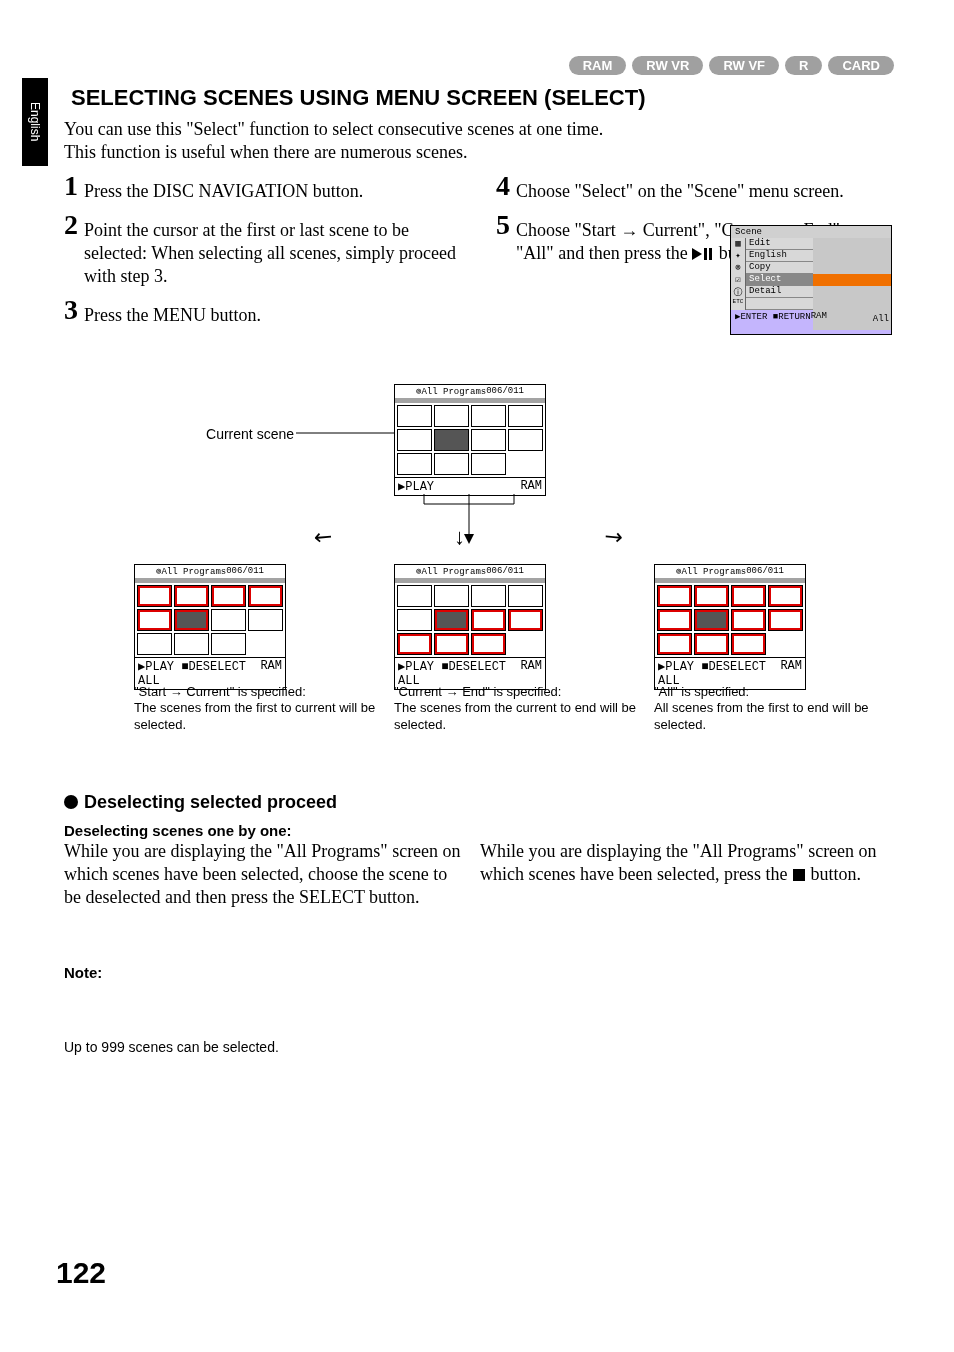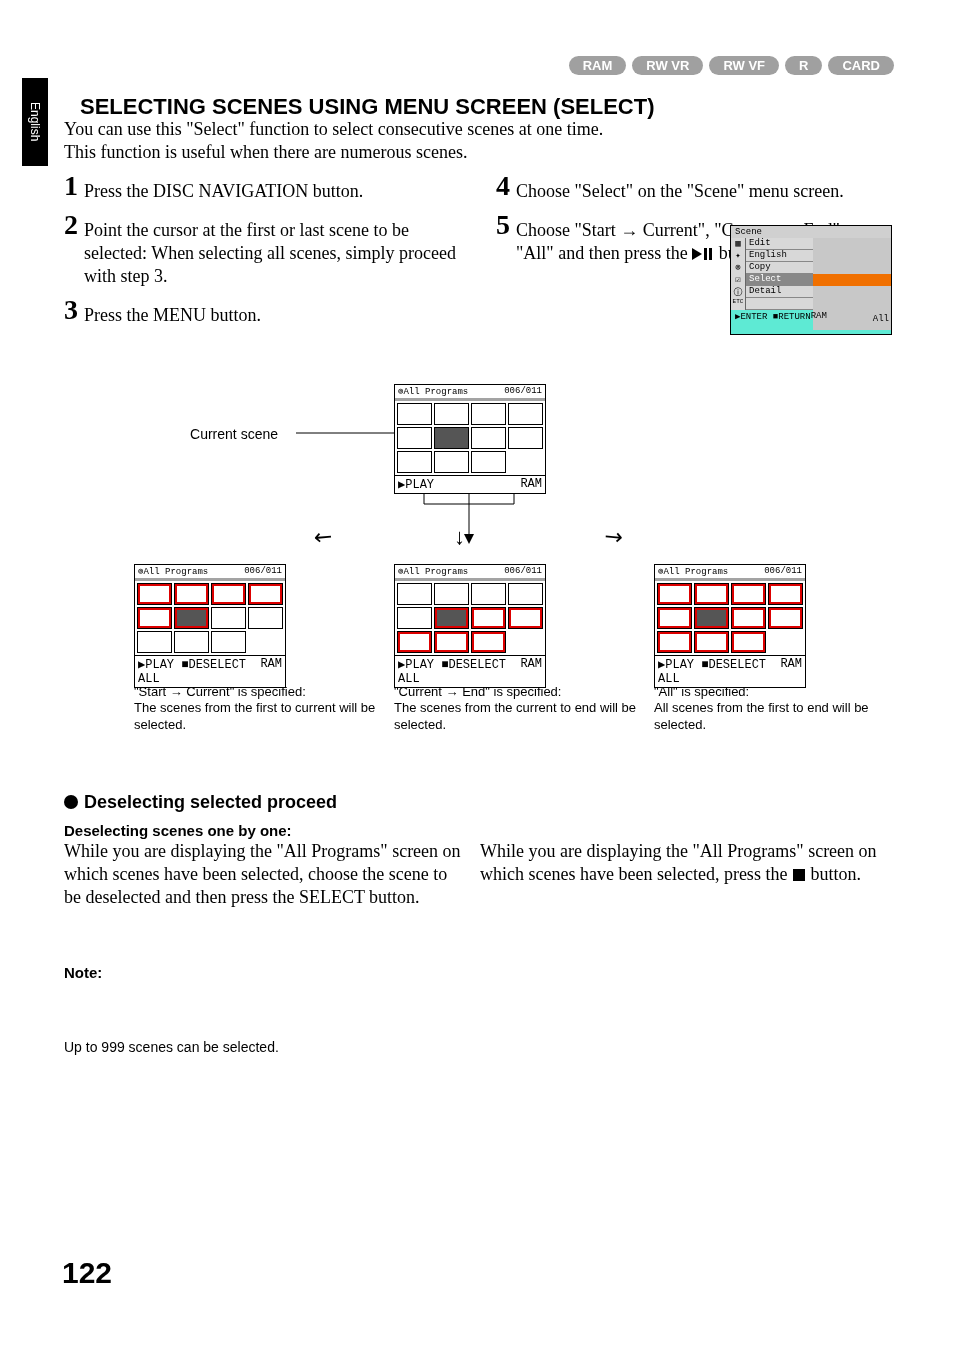--- a/index.html
+++ b/index.html
@@ -2,54 +2,54 @@
 <html><head>
 <meta charset="utf-8">
 <style>
 :root{--page-w:954px;--page-h:1352px}
 html,body{margin:0;padding:0;background:#fff;color:#000;font-family:"Times New Roman",serif}
 .page{position:relative;width:var(--page-w);height:var(--page-h);margin:0 auto}
 .lang-tab{position:absolute;left:22px;top:78px;width:26px;height:88px;background:#000;color:#fff;font:12px Arial;display:flex;align-items:center;justify-content:center;writing-mode:vertical-rl;text-orientation:mixed}
 .lang-tab span{transform:rotate(0deg)}
 .pill-row{position:absolute;right:60px;top:56px;display:flex;gap:6px}
 .pill{font:700 13px Arial;color:#fff;background:#a0a0a0;border-radius:11px;padding:2px 14px}
-h1{position:absolute;left:64px;top:78px;right:60px;font:700 22px Arial;letter-spacing:0px;margin:16px}
+h1{position:absolute;left:64px;top:78px;right:60px;font:700 22px Arial;letter-spacing:0px;margin:7px}
 .intro{position:absolute;left:64px;top:118px;width:600px;font:18px "Times New Roman",serif;line-height:1.28}
 .twocol{position:absolute;left:64px;top:172px;right:60px;display:flex;gap:34px}
 .col{width:50%}
 .step{display:flex;align-items:flex-start;gap:6px;margin:0 0 8px 0}
 .step .num{font:700 28px "Times New Roman",serif;line-height:1}
 .step .txt{flex:1;font:18px "Times New Roman",serif;line-height:1.28;padding-top:8px}
-.menu-lcd{position:absolute;right:62px;top:225px;width:160px;height:108px;border:1px solid #000;background:#5eead4;font:9px "Courier New",monospace;color:#000}
+.menu-lcd{position:absolute;right:62px;top:225px;width:160px;height:108px;border:1px solid #000;background:#c4b5fd;font:9px "Courier New",monospace;color:#000}
 .menu-lcd .hd{background:#d0d0d0;padding:1px 4px}
 .menu-lcd .row{display:flex;align-items:stretch;height:12px}
 .menu-lcd .ico{width:14px;text-align:center;border-right:1px solid #666;background:#d8d8d8}
 .menu-lcd .lab{flex:1;padding:0 3px;background:#d8d8d8;border-bottom:1px solid #888}
 .menu-lcd .sub{width:74px;text-align:right;padding:16px 2px;background:#c8c8c8}
 .menu-lcd .sel .lab{background:#888;color:#fff}
 .menu-lcd .sel .sub{background:#f07000;color:#fff}
 .menu-lcd .ftr{display:flex;justify-content:flex-start;padding:1px 4px}
 .diagram{position:absolute;left:64px;top:384px;width:830px;height:390px}
 .mini{position:absolute;width:150px;border:1px solid #000;background:#fff;font:9px "Courier New",monospace}
-.mini .hdr{display:flex;justify-content:space-between;padding:1px 3px;border-bottom:3px solid #a3a3a3}
+.mini .hdr{display:flex;justify-content:center;padding:1px 3px;border-bottom:5px solid #a3a3a3}
 .mini .grid{display:grid;grid-template-columns:repeat(4,1fr);gap:2px;padding:2px}
 .mini .cell{height:20px;border:1px solid #000;background:#fff;position:relative}
 .mini .cell.cur{background:#555}
 .mini .cell.sel::after{content:"";position:absolute;inset:0;border:2px solid #d00}
 .mini .ftr{display:flex;justify-content:space-between;padding:1px 3px;border-top:1px solid #000;font-size:12px}
 .mini-lbl{position:absolute;font:14px Arial;text-align:right}
 .arrow{position:absolute;font:22px Arial}
 .cap{position:absolute;width:250px;font:13px Arial;line-height:1.25}
 .desel-h{position:absolute;left:64px;top:792px;font:700 18px Arial}
 .desel-h::before{content:"";display:inline-block;width:14px;height:14px;border-radius:50%;background:#000;margin-right:6px;vertical-align:-1px}
 .subh{position:absolute;font:700 15px Arial}
 .body{position:absolute;font:18px "Times New Roman",serif;line-height:1.28}
 .note-h{position:absolute;left:64px;top:964px;font:700 15px Arial}
 .note-b{position:absolute;left:64px;top:1039px;font:14px Arial}
-.pageno{position:absolute;left:62px;bottom:62px;font:700 30px Arial}
+.pageno{position:absolute;left:56px;bottom:62px;font:700 30px Arial}
 svg.glyph{display:inline;vertical-align:-2px}
 </style>
 </head>
 <body>
 
 <div class="page">
 
   <div class="lang-tab">
       <span>English</span>
     </div>
@@ -134,21 +134,21 @@
         <div class="lab"></div>
         <div class="sub">All</div>
       </div>
     <div class="ftr">
         <span>▶<span>ENTER</span> ■<span>RETURN</span></span>
         <span>RAM</span>
       </div>
   </div>
 
   <div class="diagram">
-    <div class="mini-lbl" style="left:84px;top:42px;width:130px">Current scene</div>
+    <div class="mini-lbl" style="left:100px;top:42px;width:130px">Current scene</div>
     <svg style="position:absolute;left:232px;top:48px" width="100" height="2">
         <line x1="0" y1="1" x2="100" y2="1" stroke="#000"></line>
       </svg>
 
     <div class="mini" style="left:330px;top:0">
       <div class="hdr">
           <span>⊚<span>All Programs</span></span>
           <span>006/011</span>
         </div>
       <div class="grid">

